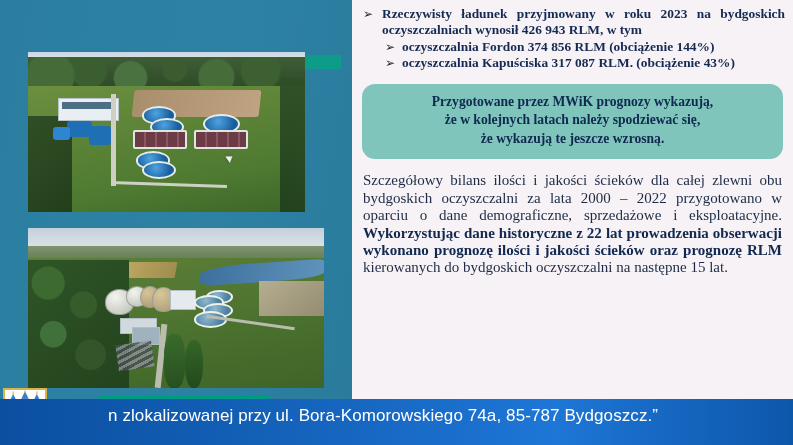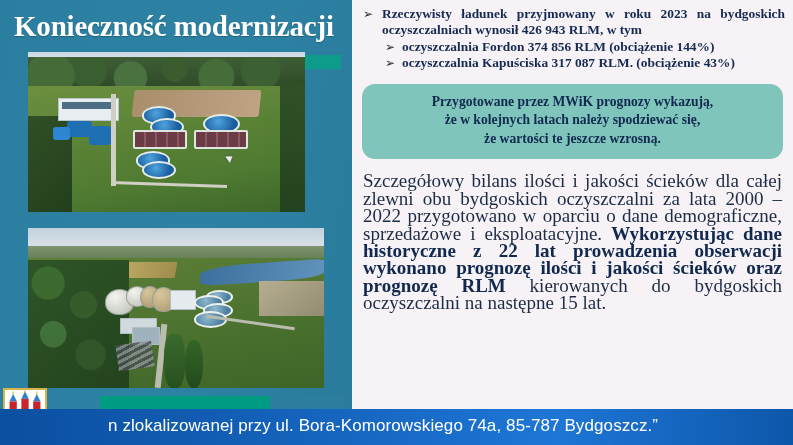--- a/index.html
+++ b/index.html
@@ -183,45 +183,44 @@
 
   .callout{
     margin:12px 2px 0 2px;background:#7fc5bc;border-radius:13px;
     padding:9px 12px 11px 12px;text-align:center;
     color:#11284f;font-weight:700;font-size:13.6px;line-height:18.6px;
     font-family:"Liberation Serif", serif;
   }
   .callout div{white-space:nowrap;text-align:center;}
 
   .para{
-    margin:13px 3px 12px 3px;color:#1d2b46;font-size:19px;line-height:17.4px;
+    margin:13px 3px 12px 3px;color:#1d2b46;font-size:15px;line-height:17.4px;
     text-align:justify;font-family:"Liberation Serif", serif;
   }
   .para b{color:#11284f;}
 
   
   .caption-bar{
-    position:absolute;left:0;bottom:0;width:793px;height:36px;
+    position:absolute;left:0;bottom:0;width:793px;height:46px;
     background:linear-gradient(90deg,#0b4fa0 0%,#1564bd 40%,#1e76d6 70%,#0d57ab 100%);
   }
   .caption-text{
     position:absolute;left:108px;top:5px;width:680px;
     color:#ffffff;font-family:"Liberation Sans", sans-serif;
     font-size:17px;line-height:24px;white-space:nowrap;
     letter-spacing:.1px;
   }
 </style>
 </head>
 <body>
 
 <div class="slide">
 
   <div class="left-panel">
 
-    <div class="title">Konieczność modernizacji</div>
 
     <div class="green-accent"></div>
 
     <div class="photo photo1 ph1">
       <div class="ph-sky"></div>
       <div class="p1-treeline"></div>
       <div class="p1-field"></div>
       <div class="p1-bare"></div>
       <div class="p1-dark"></div>
       <div class="p1-dark2"></div>
@@ -321,21 +320,21 @@
               <span>oczyszczalnia Kapuściska 317 087 RLM. (obciążenie 43%)</span>
             </li>
           </ul>
         </li>
       </ul>
 
 
       <div class="callout">
         <div>Przygotowane przez MWiK prognozy wykazują,</div>
         <div>że w kolejnych latach należy spodziewać się,</div>
-        <div>że wartości te jeszcze wzrosną.</div>
+        <div>że wykazują te jeszcze wzrosną.</div>
       </div>
 
       <div class="para"><span>Szczegółowy bilans ilości i jakości ścieków dla całej zlewni obu bydgoskich oczyszczalni za lata 2000 – 2022 przygotowano w oparciu o dane demograficzne, sprzedażowe i eksploatacyjne. </span><b>Wykorzystując dane historyczne z 22 lat prowadzenia obserwacji wykonano prognozę ilości i jakości ścieków oraz prognozę RLM</b><span> kierowanych do bydgoskich oczyszczalni na następne 15 lat.</span></div>
 
     </div>
   </div>
 
   <div class="caption-bar">
     <div class="caption-text">n zlokalizowanej przy ul. Bora-Komorowskiego 74a, 85-787 Bydgoszcz.”</div>
   </div>

